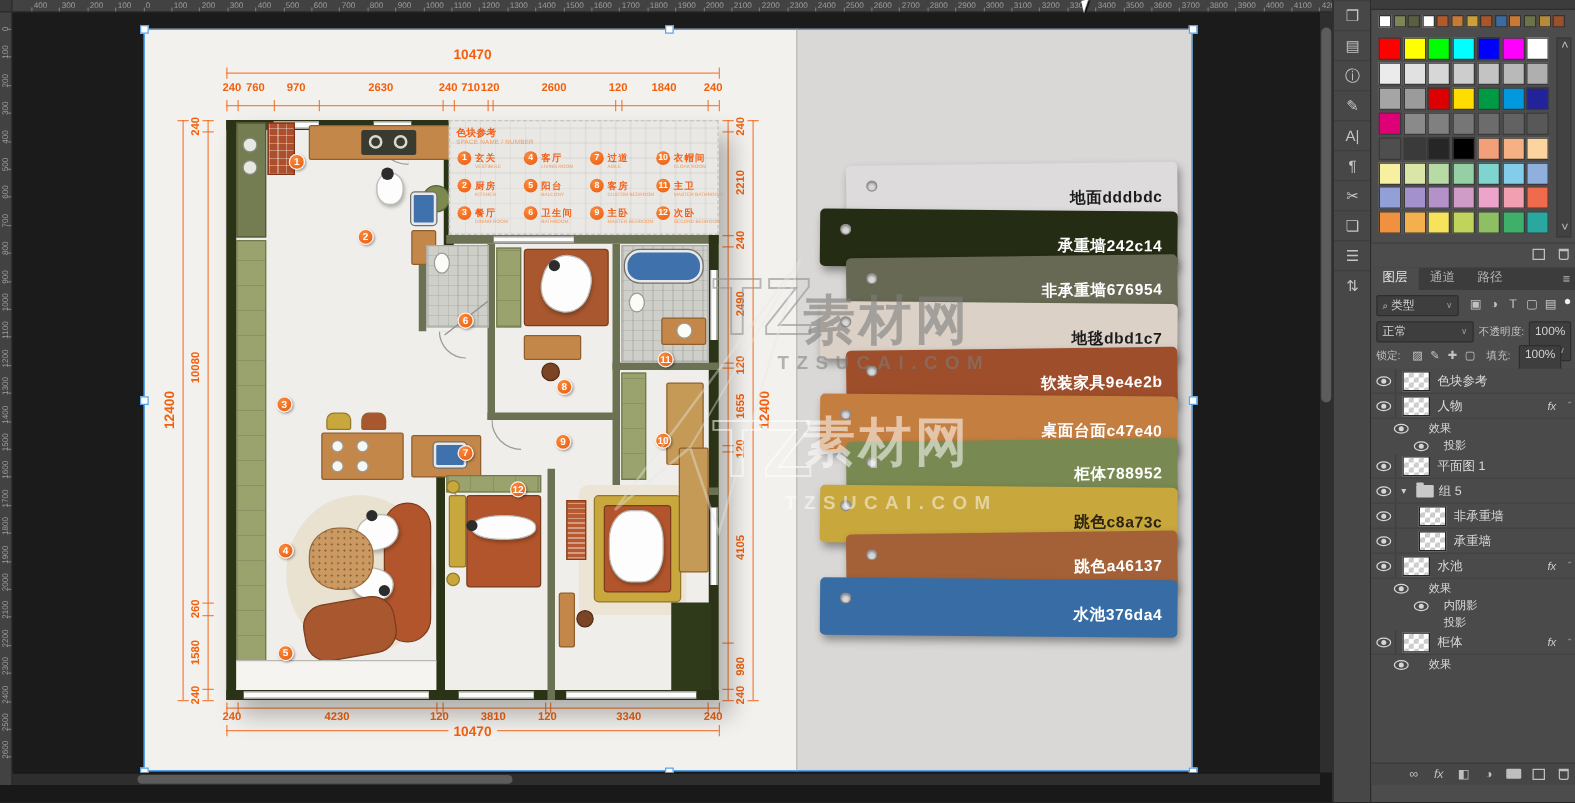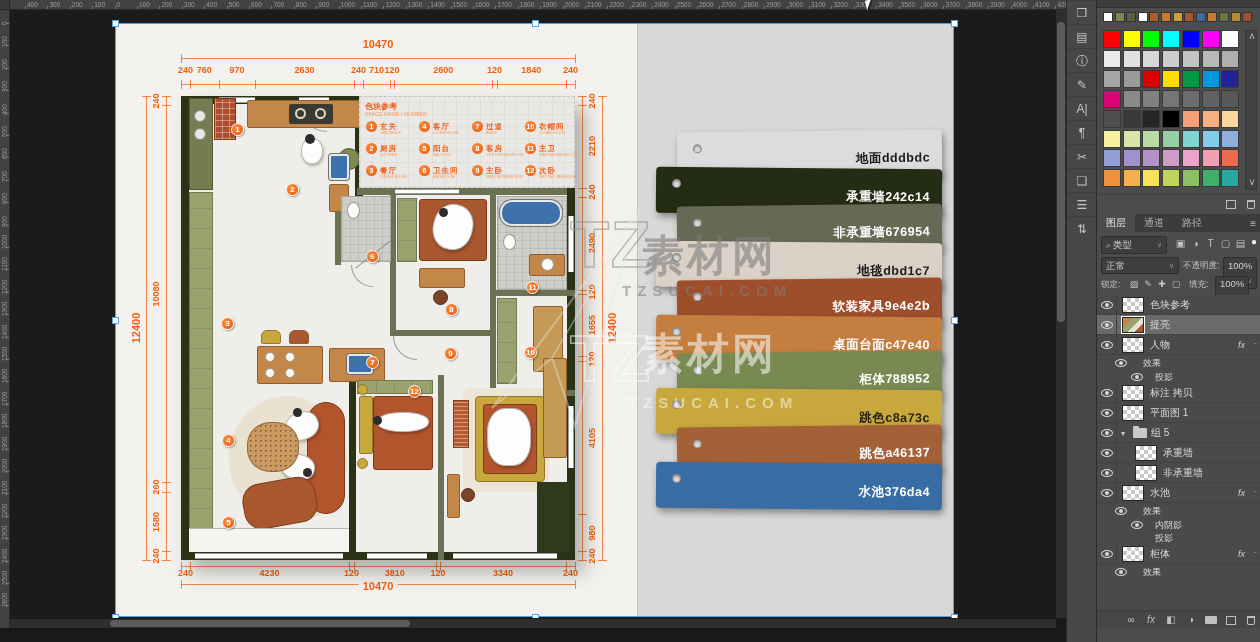--- a/index.html
+++ b/index.html
@@ -776,27 +776,20 @@
         <div class="fld" style="left:118px;top:0;width:34px;line-height:14px"><span>100%</span><span class="dn">∨</span></div>
       </div>
       <div id="lp-list">
           <div class="lrow main">
             <div class="eyebox">
               <div class="eye"></div>
             </div>
             <div class="thumb checker" style="left: 25px;"></div>
             <div class="lname" style="left: 53px;">色块参考</div>
           </div>
-          <div class="lrow main sel">
-            <div class="eyebox">
-              <div class="eye"></div>
-            </div>
-            <div class="thumb image" style="left: 25px; outline: rgb(255, 255, 255) solid 1px;"></div>
-            <div class="lname" style="left: 53px;">提亮</div>
-          </div>
           <div class="lrow main">
             <div class="eyebox">
               <div class="eye"></div>
             </div>
             <div class="thumb checker" style="left: 25px;"></div>
             <div class="lname" style="left: 53px;">人物</div>
             <div class="fxb">fx</div>
             <div class="chev">ˆ</div>
           </div>
           <div class="lrow fxhead">
@@ -809,50 +802,43 @@
             <div class="eyebox" style="left: 30px; border-right: none;">
               <div class="eye"></div>
             </div>
             <div class="lname" style="left: 58px; font-size: 9px;">投影</div>
           </div>
           <div class="lrow main">
             <div class="eyebox">
               <div class="eye"></div>
             </div>
             <div class="thumb checker" style="left: 25px;"></div>
-            <div class="lname" style="left: 53px;">标注 拷贝</div>
-          </div>
-          <div class="lrow main">
-            <div class="eyebox">
-              <div class="eye"></div>
-            </div>
-            <div class="thumb checker" style="left: 25px;"></div>
             <div class="lname" style="left: 53px;">平面图 1</div>
           </div>
           <div class="lrow main">
             <div class="eyebox">
               <div class="eye"></div>
             </div>
             <div class="tri">▾</div>
             <div class="folder"></div>
             <div class="lname" style="left: 54px;">组 5</div>
           </div>
           <div class="lrow main">
             <div class="eyebox">
               <div class="eye"></div>
             </div>
             <div class="thumb checker" style="left: 38px;"></div>
-            <div class="lname" style="left: 66px;">承重墙</div>
+            <div class="lname" style="left: 66px;">非承重墙</div>
           </div>
           <div class="lrow main">
             <div class="eyebox">
               <div class="eye"></div>
             </div>
             <div class="thumb checker" style="left: 38px;"></div>
-            <div class="lname" style="left: 66px;">非承重墙</div>
+            <div class="lname" style="left: 66px;">承重墙</div>
           </div>
           <div class="lrow main">
             <div class="eyebox">
               <div class="eye"></div>
             </div>
             <div class="thumb checker" style="left: 25px;"></div>
             <div class="lname" style="left: 53px;">水池</div>
             <div class="fxb">fx</div>
             <div class="chev">ˆ</div>
           </div>

